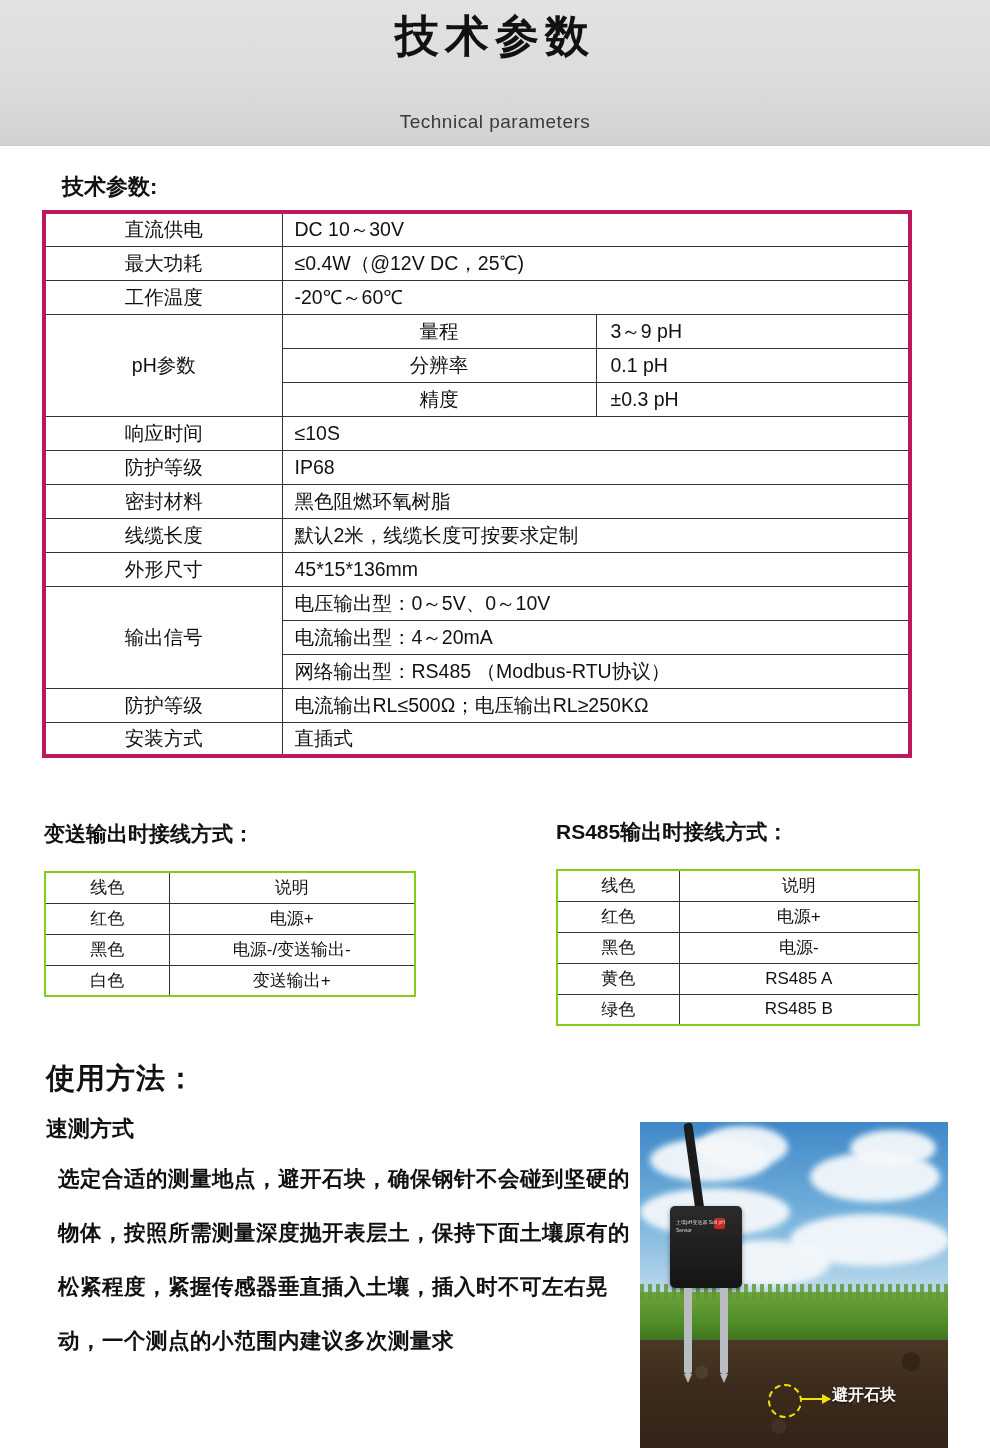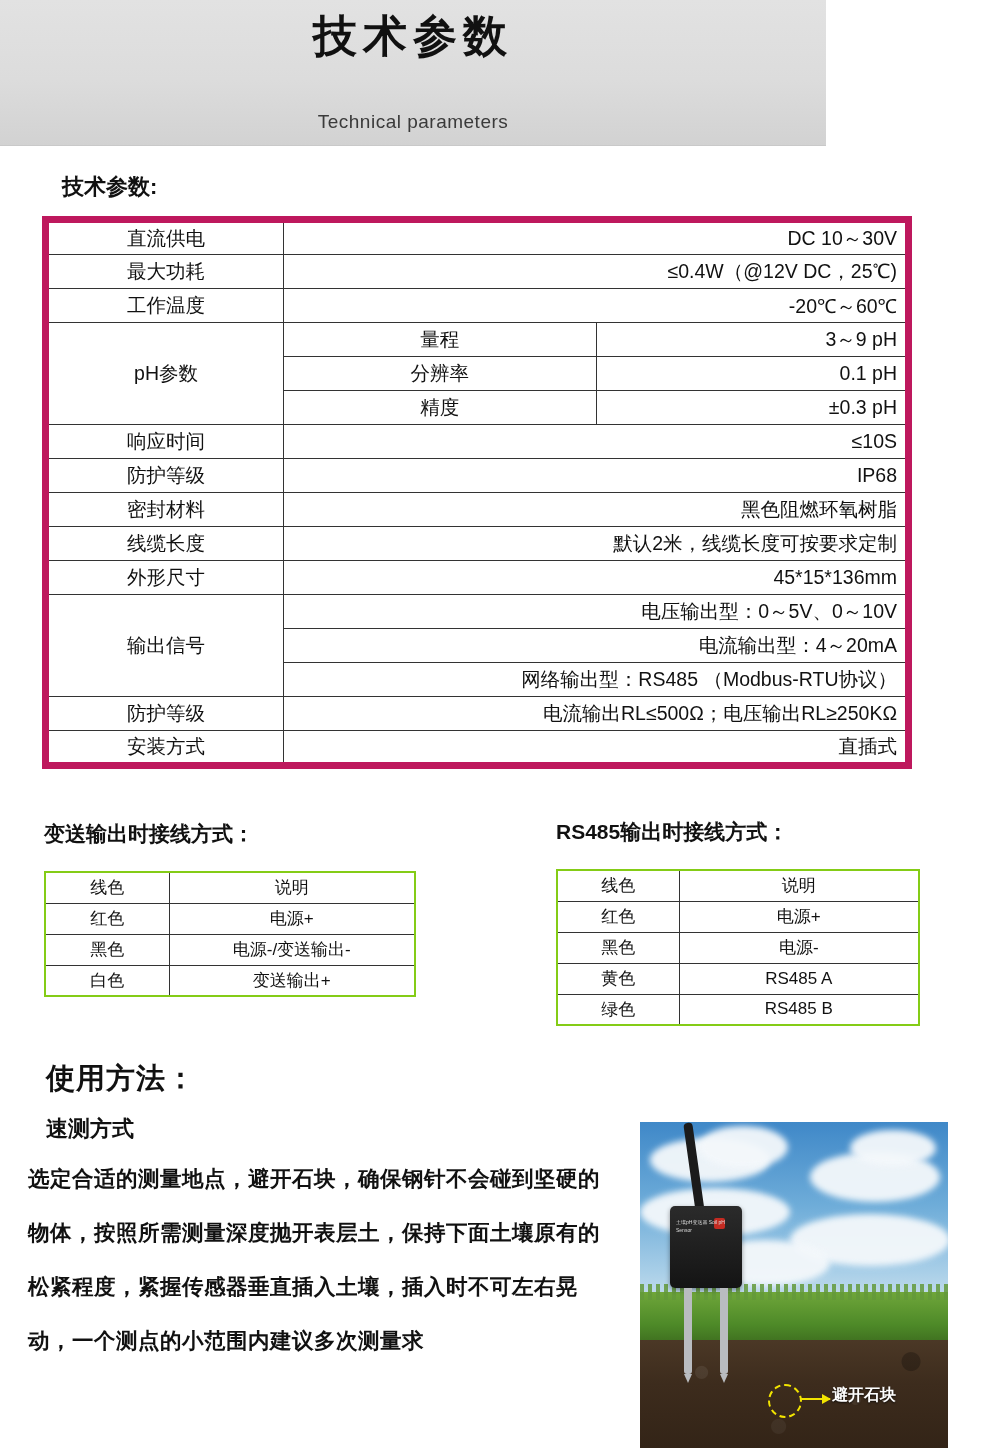--- a/index.html
+++ b/index.html
@@ -8,21 +8,21 @@
     width: 990px; height: 1448px;
     background: #ffffff;
     font-family: "Liberation Sans", sans-serif;
     color: #1b1b1b;
     overflow: hidden;
   }
   .page { position: relative; width: 990px; height: 1448px; }
 
   
   .banner {
-    width: 826px; height: 146px;
+    width: 990px; height: 146px;
     background: linear-gradient(180deg, #e2e2e2 0%, #dcdcdc 55%, #d2d2d2 100%);
     display: flex; flex-direction: column;
     align-items: center; justify-content: center;
     border-bottom: 1px solid #c9c9c9;
     gap: 44px;
   }
   .banner-title {
     font-size: 44px; font-weight: bold; letter-spacing: 6px;
     color: #111; line-height: 1.1; margin-bottom: 6px;
   }
@@ -33,32 +33,31 @@
   
   .sec-title {
     font-size: 22px; font-weight: bold; color: #111;
   }
   .h-specs { position: absolute; left: 62px; top: 172px; }
   .h-using { position: absolute; left: 46px; top: 1059px; font-size: 29px; letter-spacing: 1px;}
 
   
   table { border-collapse: collapse; }
   .spec-table {
-    position: absolute; left: 42px; top: 216px;
+    position: absolute; left: 42px; top: 210px;
     width: 870px;
-    border: 7px solid #be185d;
+    border: 4px solid #be185d;
     table-layout: fixed;
   }
   .spec-table td {
     border: 1px solid #333;
     font-size: 19.5px;
     height: 34px;
     padding: 2px 8px;
     color: #111;
-    text-align: right;
   }
   .spec-table td.lbl {
     width: 238px; text-align: center; white-space: nowrap;
   }
   .spec-table td.val { padding-left: 12px; }
   .spec-table td.sublbl {
     width: 100px; text-align: center;
   }
   .spec-table td.subval { padding-left: 14px; }
 
@@ -81,21 +80,21 @@
   .wire-table.left td.c1 { width: 124px; }
   .wire-table.right { left: 556px; top: 869px; width: 364px; }
   .wire-table.right td.c1 { width: 122px; }
 
   
   .usage-sub {
     position: absolute; left: 46px; top: 1114px;
     font-size: 22px; font-weight: bold; color: #111;
   }
   .usage-body {
-    position: absolute; left: 28px; top: 1152px;
+    position: absolute; left: 58px; top: 1152px;
     width: 580px;
     font-size: 21.5px; font-weight: bold; line-height: 54px;
     color: #111; letter-spacing: 0.5px;
   }
 
   
   .photo {
     position: absolute; left: 640px; top: 1122px;
     width: 308px; height: 326px;
     overflow: hidden;

